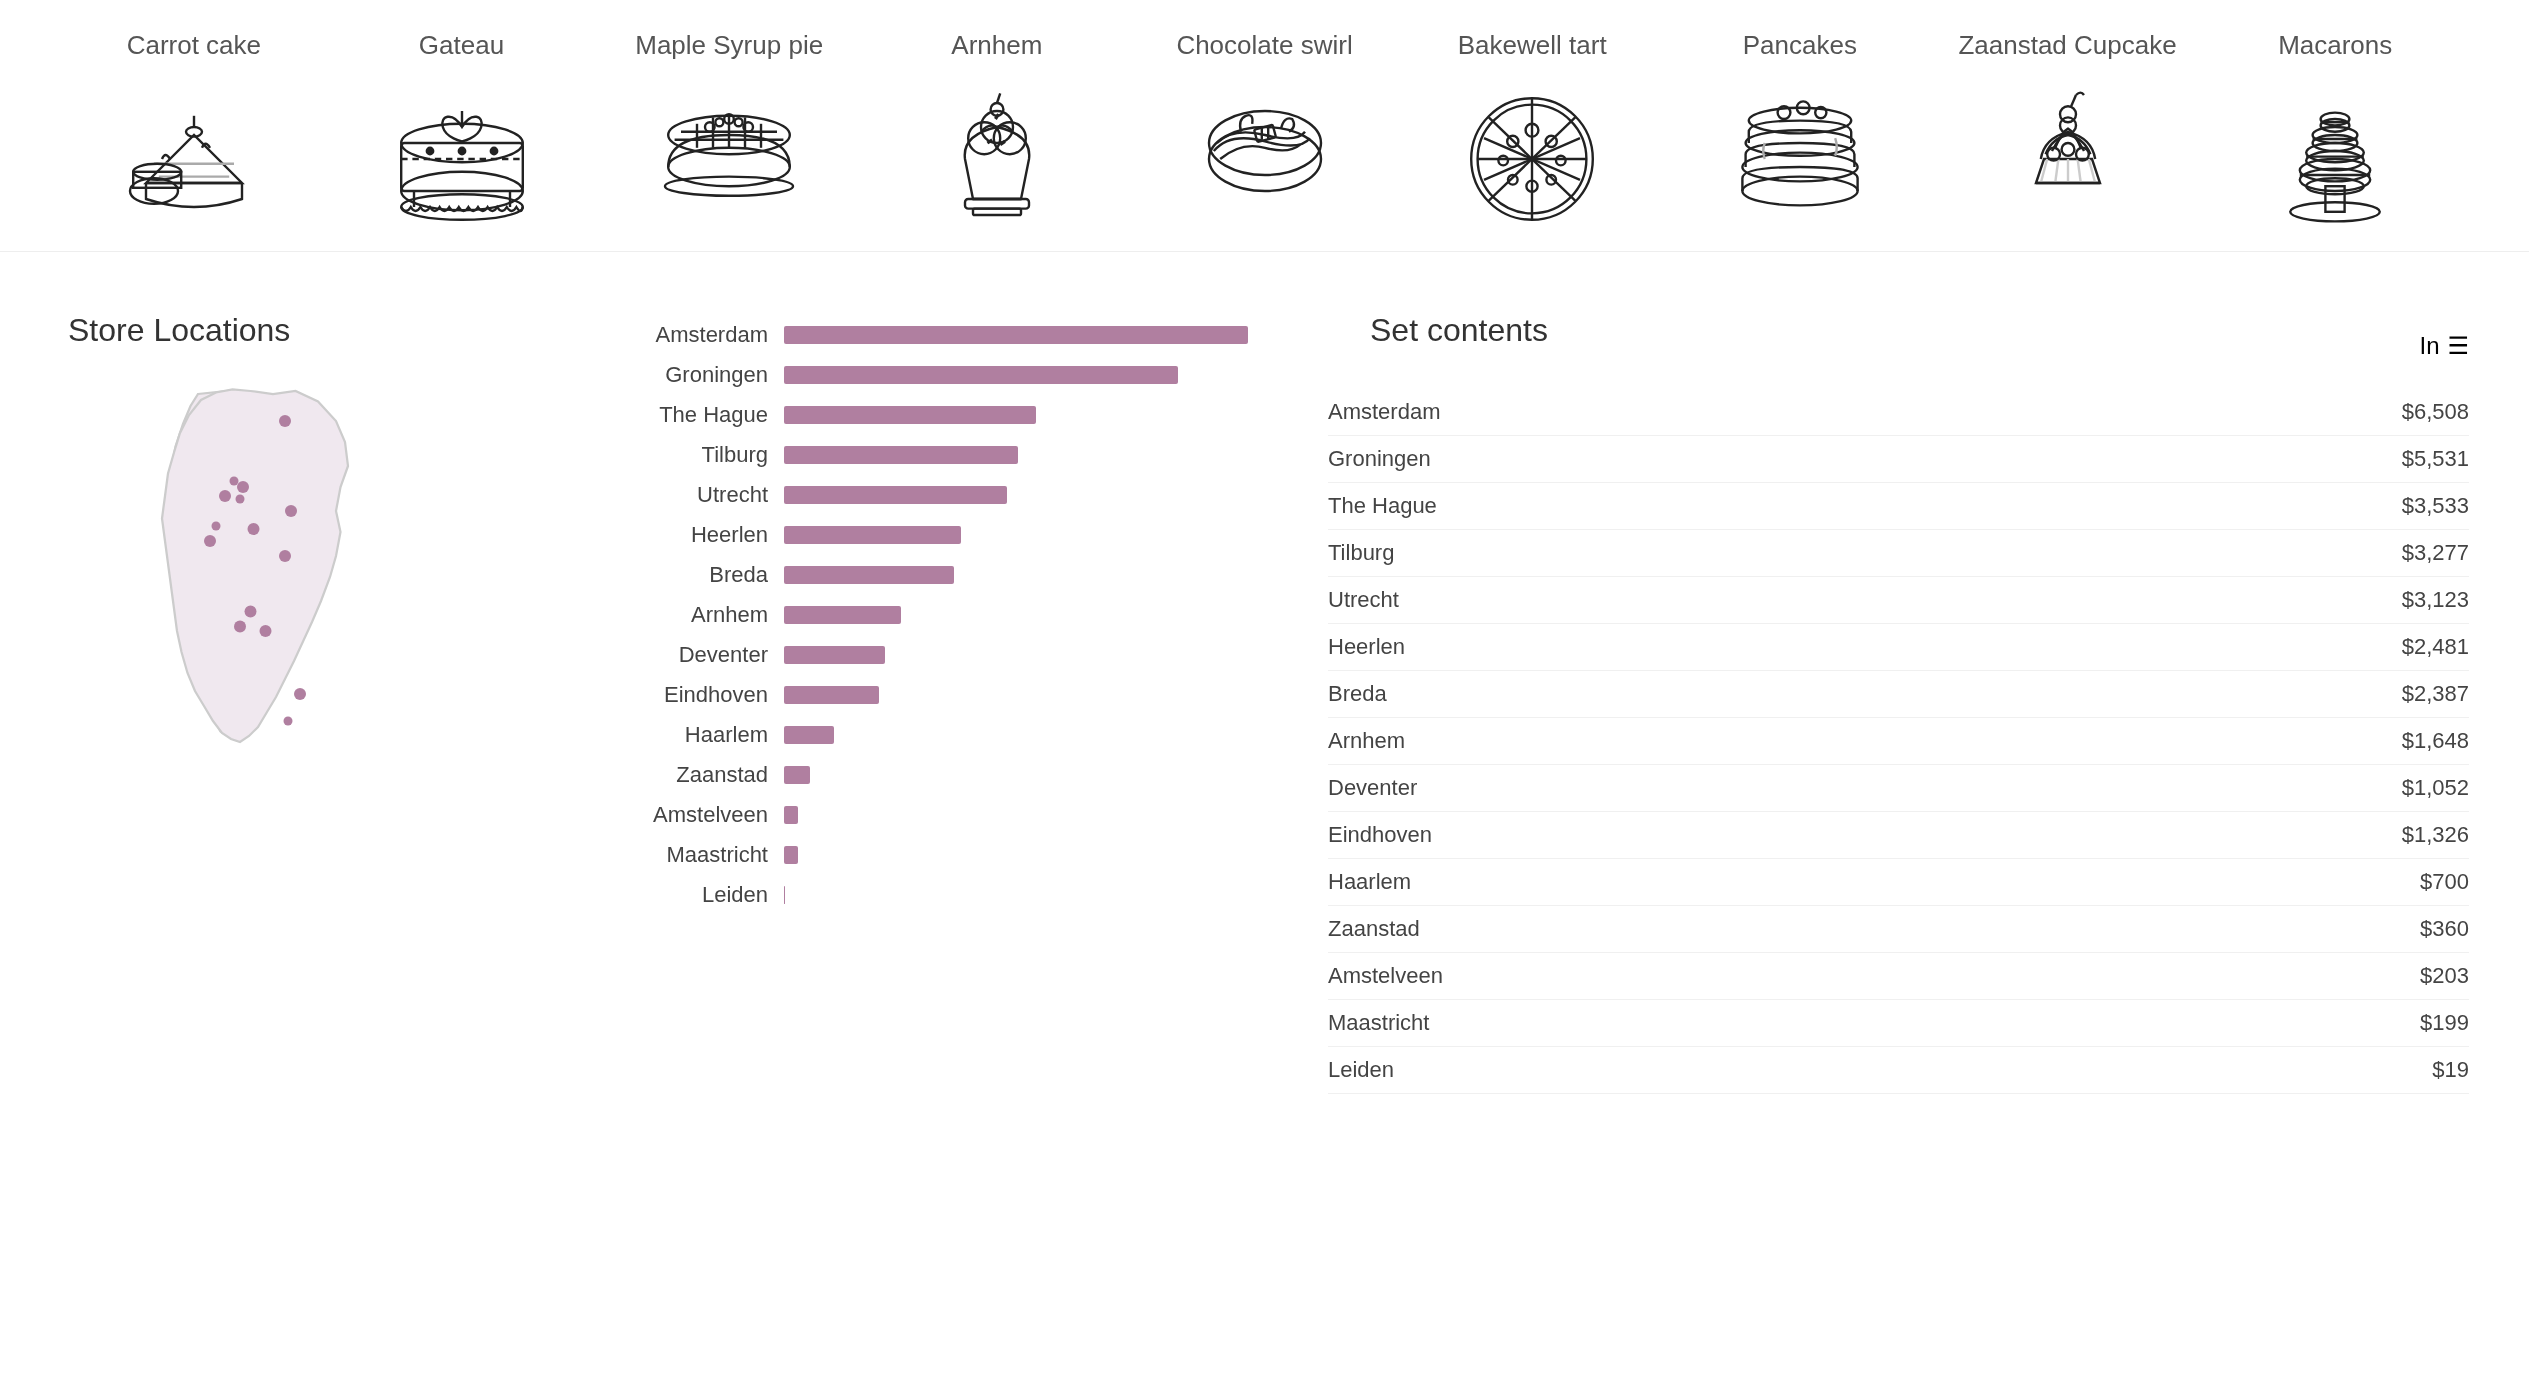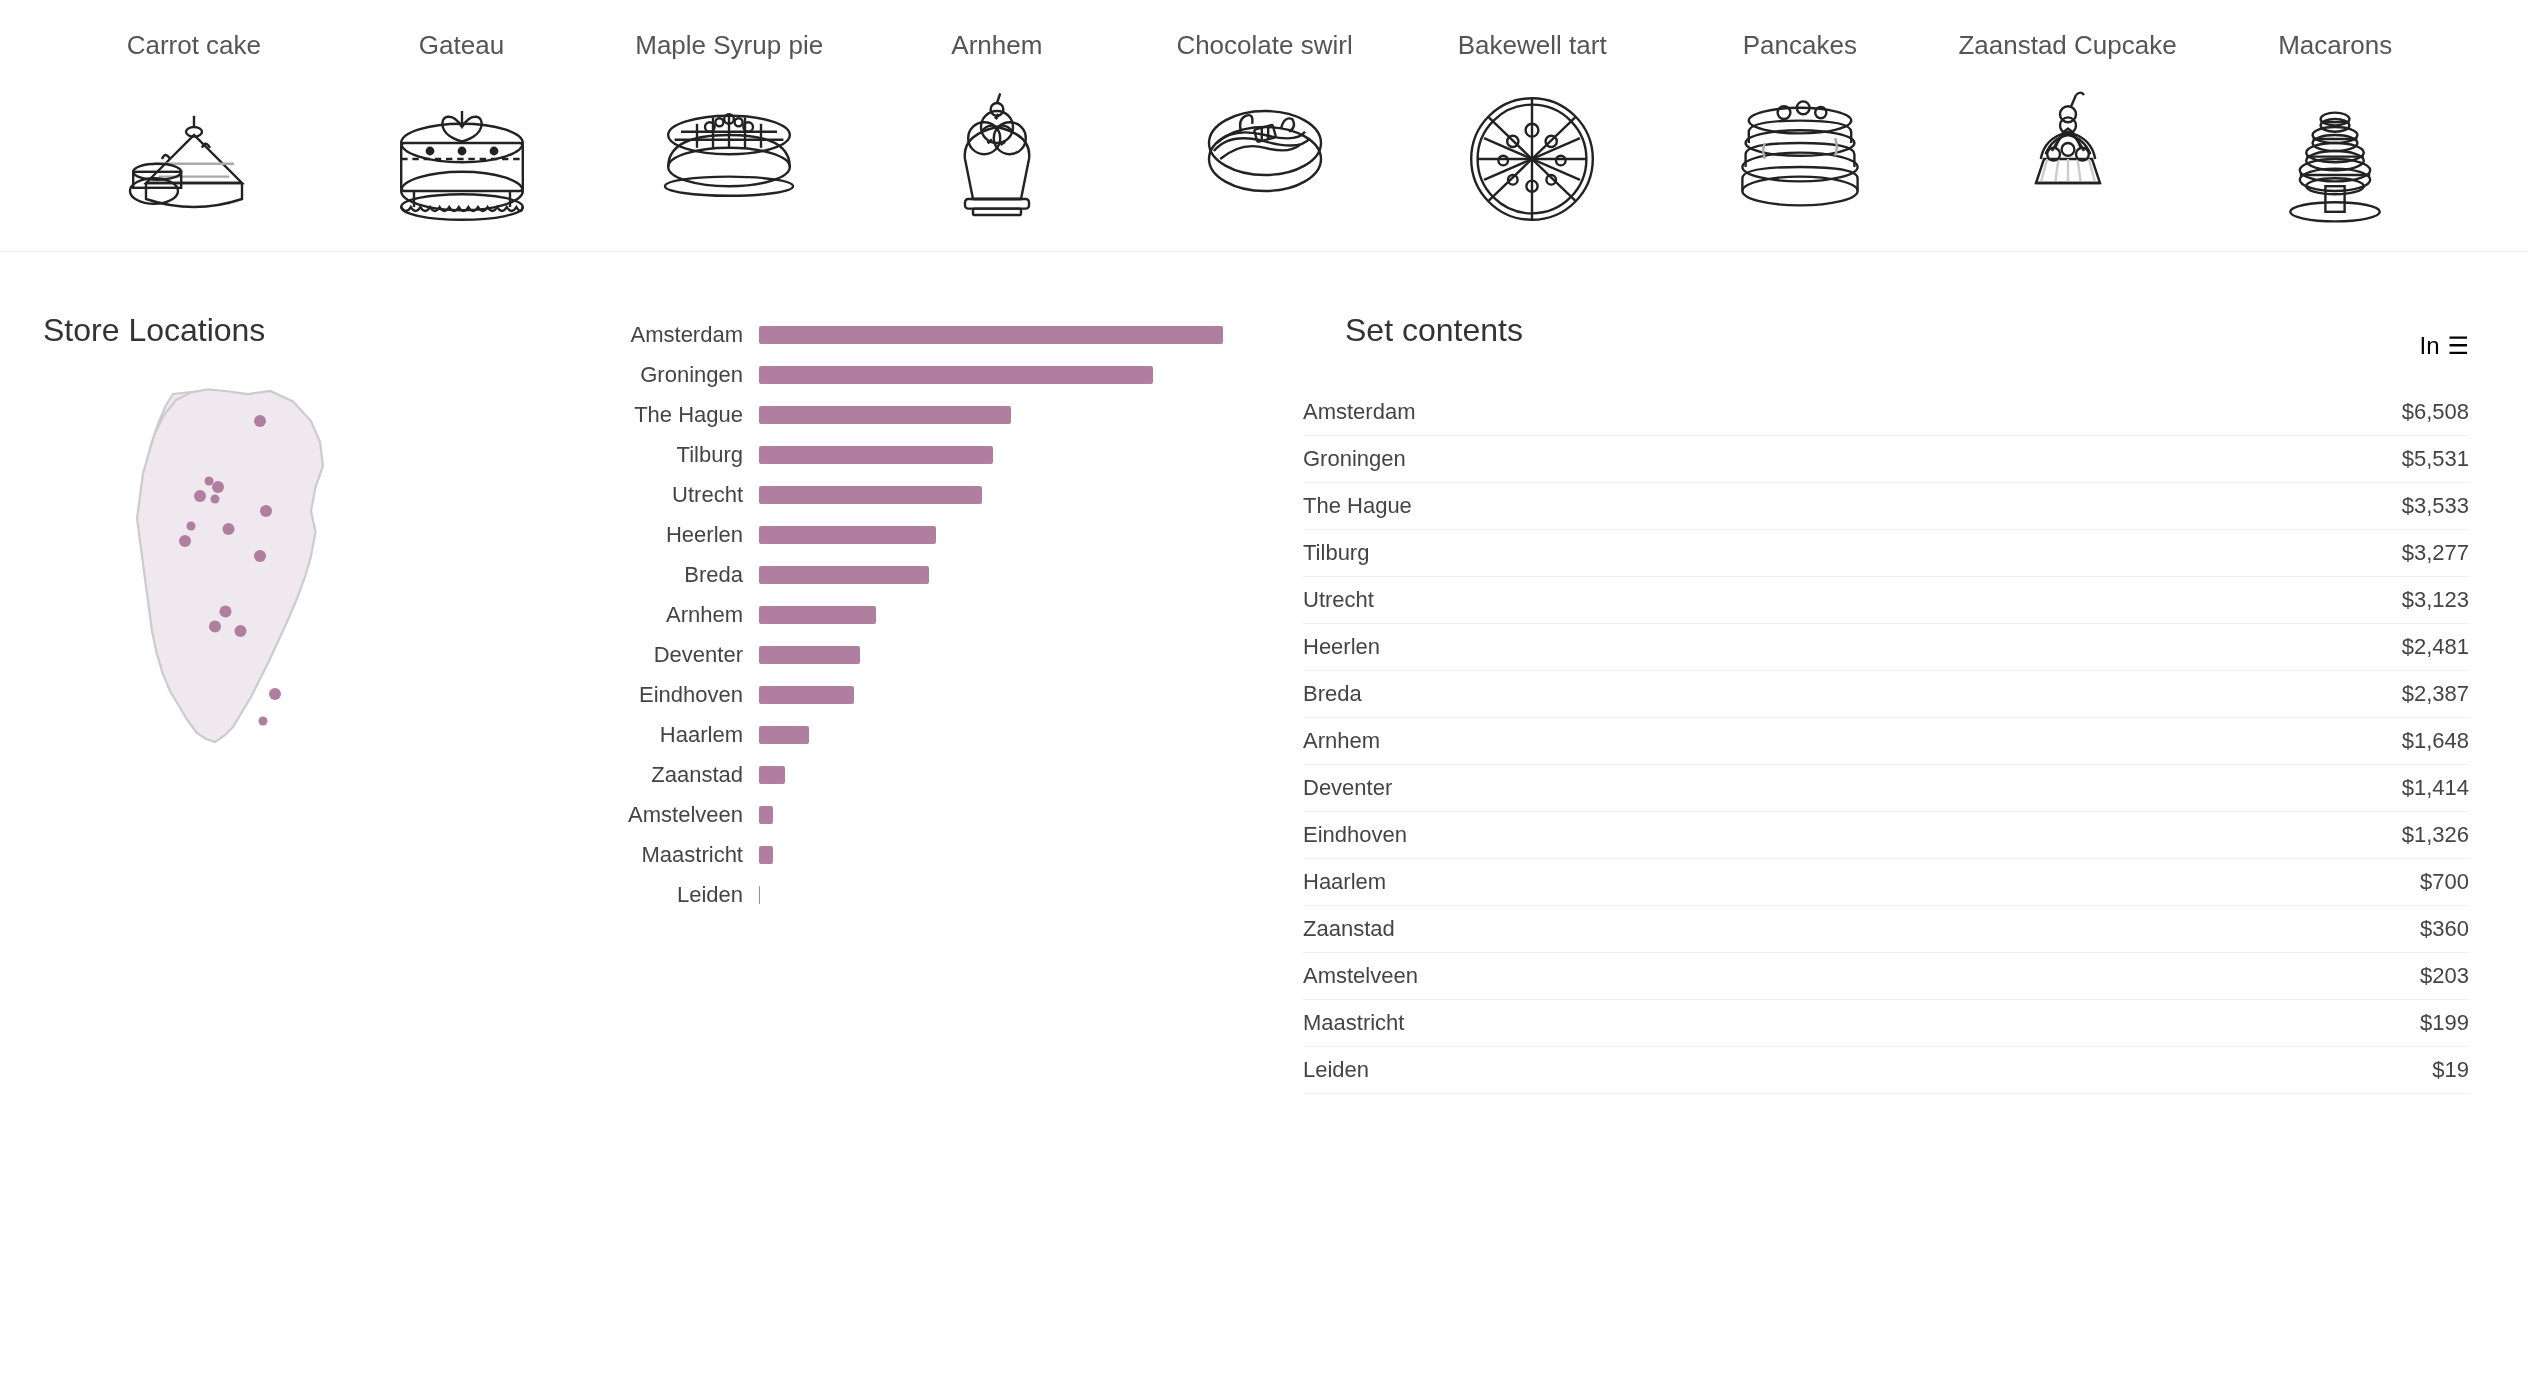--- a/index.html
+++ b/index.html
@@ -39,21 +39,21 @@
       justify-content: center;
     }
     .dessert-icon svg {
       width: 100%;
       height: 100%;
     }
 
     
     .bottom-section {
       display: flex;
-      padding: 60px 60px 40px 43px;
+      padding: 60px 60px 40px 68px;
       gap: 80px;
     }
 
     
     .store-locations {
       width: 480px;
       flex-shrink: 0;
     }
     .section-title {
       font-size: 32px;
@@ -561,21 +561,21 @@
         <div class="set-row">
           <span class="set-city">Breda</span>
           <span class="set-value">$2,387</span>
         </div>
         <div class="set-row">
           <span class="set-city">Arnhem</span>
           <span class="set-value">$1,648</span>
         </div>
         <div class="set-row">
           <span class="set-city">Deventer</span>
-          <span class="set-value">$1,414</span>
+          <span class="set-value">$1,052</span>
         </div>
         <div class="set-row">
           <span class="set-city">Eindhoven</span>
           <span class="set-value">$1,326</span>
         </div>
         <div class="set-row">
           <span class="set-city">Haarlem</span>
           <span class="set-value">$700</span>
         </div>
         <div class="set-row">

